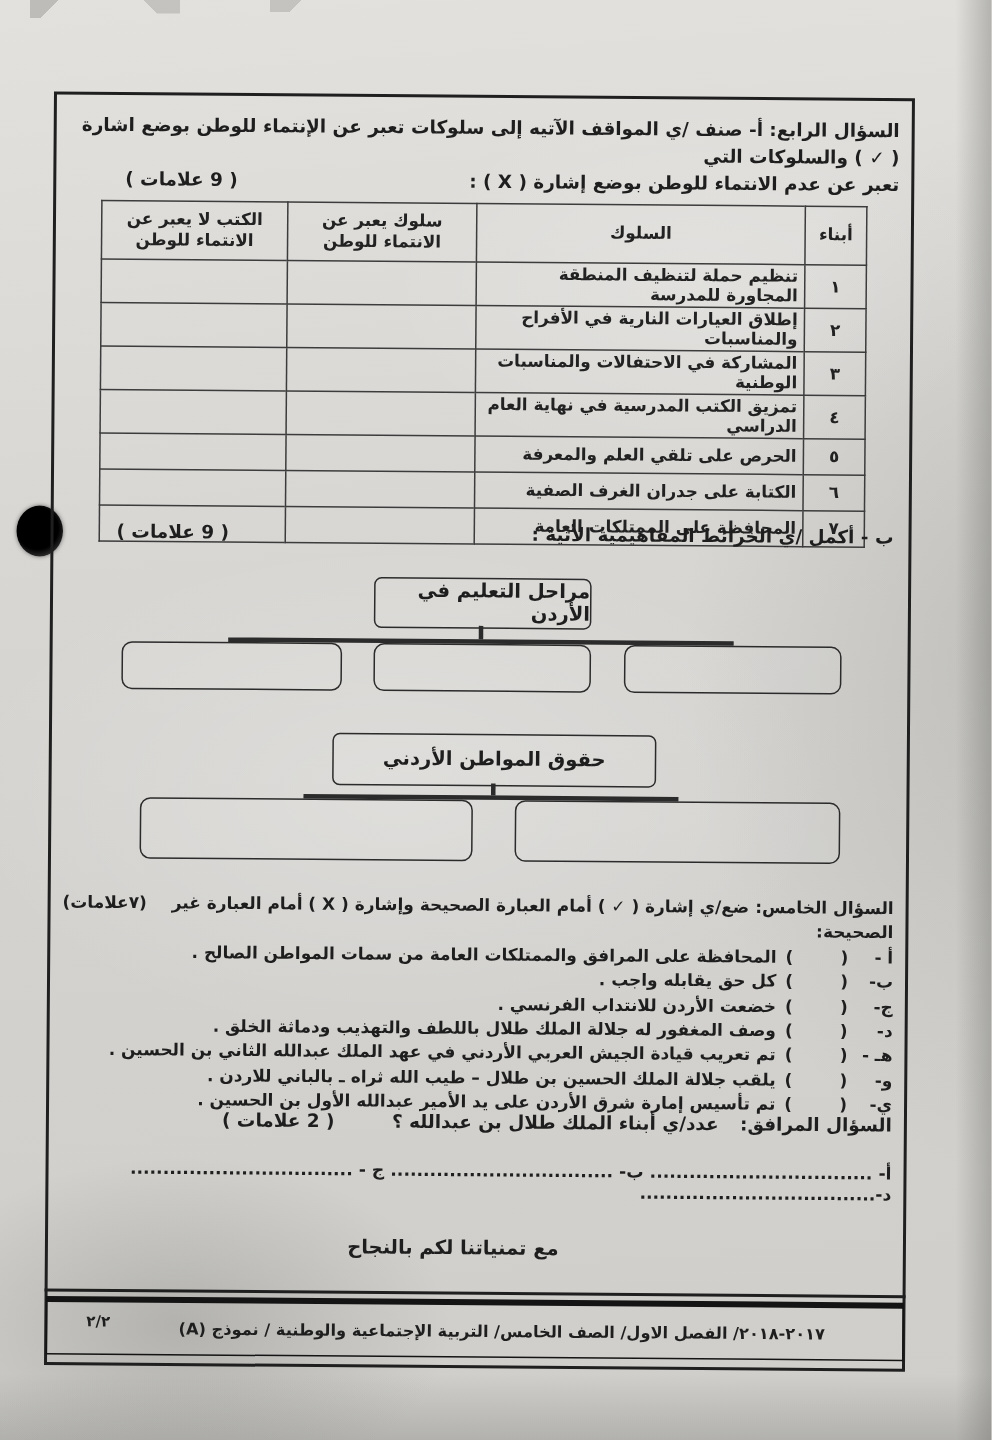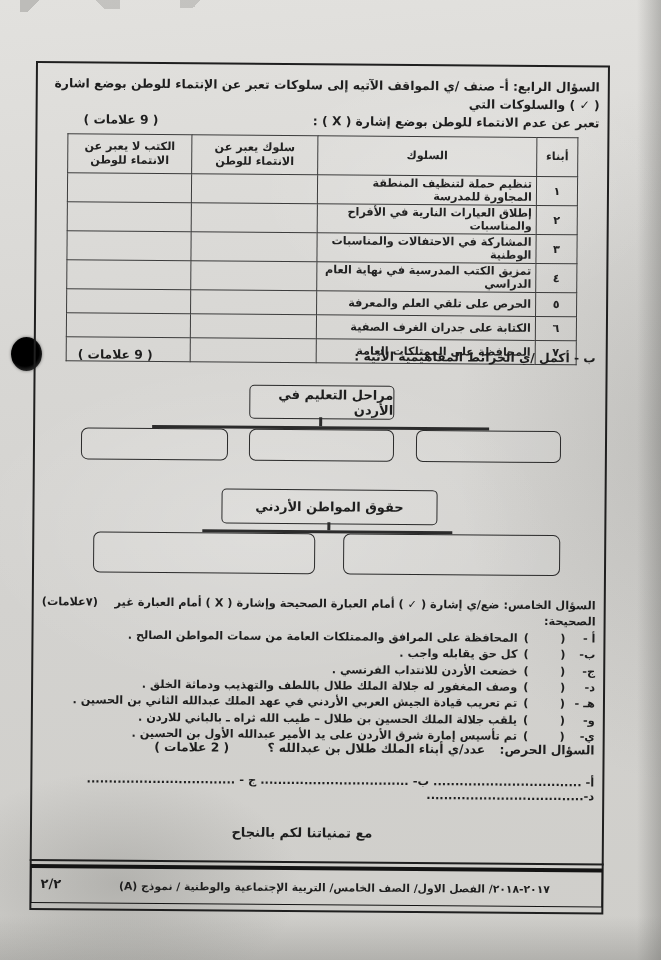--- a/index.html
+++ b/index.html
@@ -86,21 +86,21 @@
   .answer-line{top:708px;right:8px;left:8px;font-size:11.5px;text-align:right;letter-spacing:.5px;}
   .closing{top:760px;left:0;right:30px;text-align:center;font-size:13px;}
   
   .footer-sep{position:absolute;bottom:47px;left:-2px;right:-2px;height:2px;background:#1f1f1f;}
   .footer{
     position:absolute;bottom:5px;left:-1px;right:-1px;height:34px;
     border:1.6px solid #141414;border-top:4px solid #141414;
     display:flex;align-items:center;font-size:10.8px;
   }
   .footer-info{flex:1;text-align:center;padding-left:36px;}
-  .footer-page{position:absolute;left:9px;top:8px;font-size:13px;}
+  .footer-page{position:absolute;left:26px;top:8px;font-size:10px;}
 </style>
 </head>
 <body>
 
 <div class="paper"></div>
 <div class="torn-edge"></div>
 <div class="edge-shadow-right"></div>
 <div class="edge-shadow-bottom"></div>
 <div class="hole-punch"></div>
 
@@ -233,21 +233,21 @@
       <span>يلقب جلالة الملك الحسين بن طلال – طيب الله ثراه ـ بالباني للاردن .</span>
     </div>
     <div class="q5-item">
       <span class="q5-letter">ي-</span>
       <span class="q5-paren">(        )</span>
       <span>تم تأسيس إمارة شرق الأردن على يد الأمير عبدالله الأول بن الحسين .</span>
     </div>
   </div>
 
   <div class="abs q6">
-    <span>السؤال الحرص:</span>
+    <span>السؤال المرافق:</span>
     <span class="q6-q">عدد/ي أبناء الملك طلال بن عبدالله ؟</span>
     <span class="q6-marks">( 2 علامات )</span>
   </div>
   <div class="abs answer-line">أ- .................................. ب- .................................. ج - .................................. د-....................................</div>
 
   <div class="abs closing">مع تمنياتنا لكم بالنجاح</div>
 
   <div class="footer-sep"></div>
   <div class="footer">
     <span class="footer-page">٢/٢</span>

